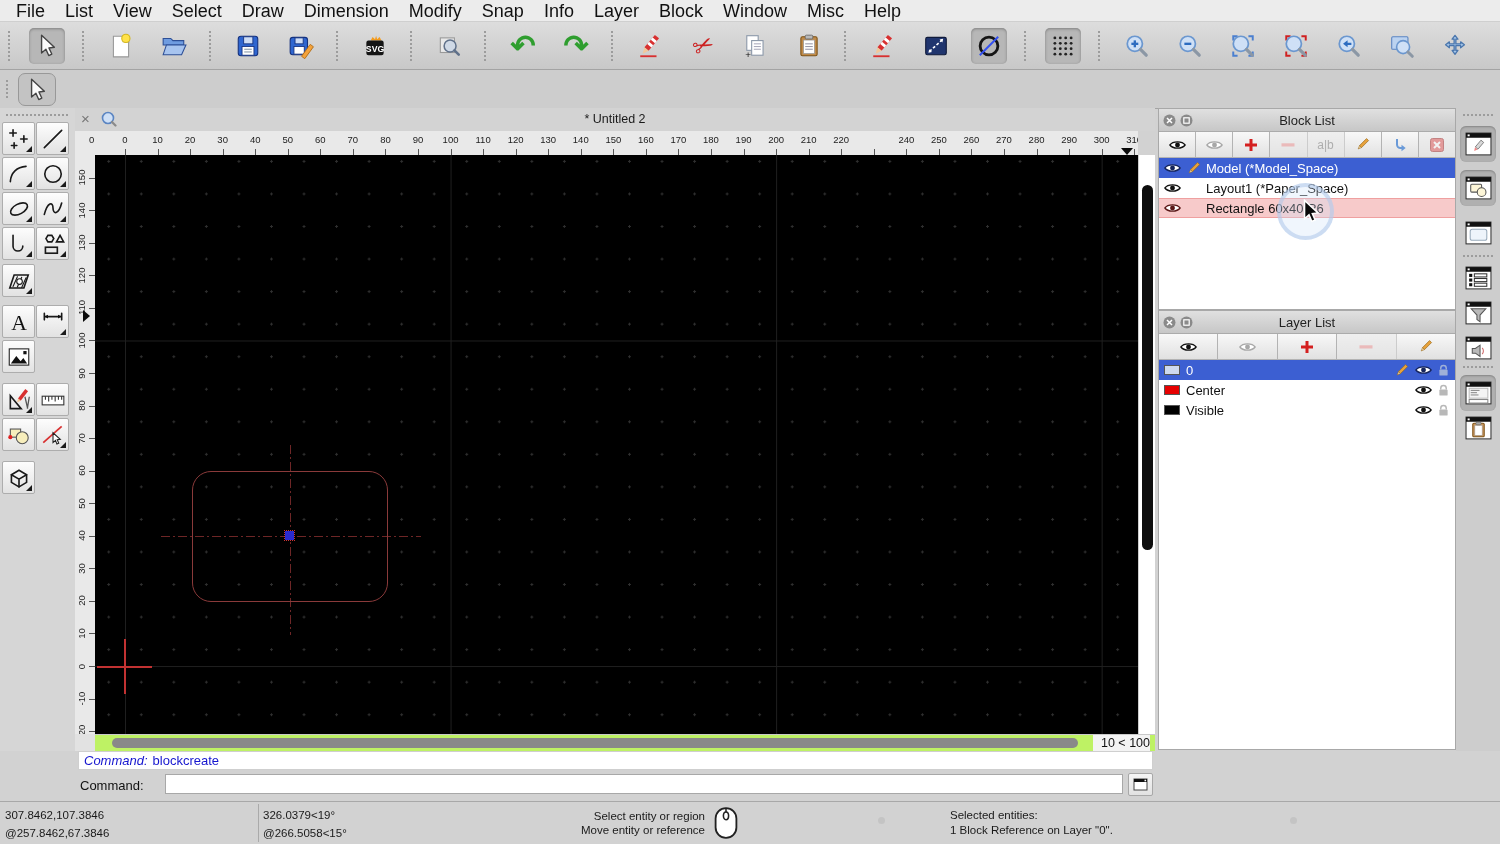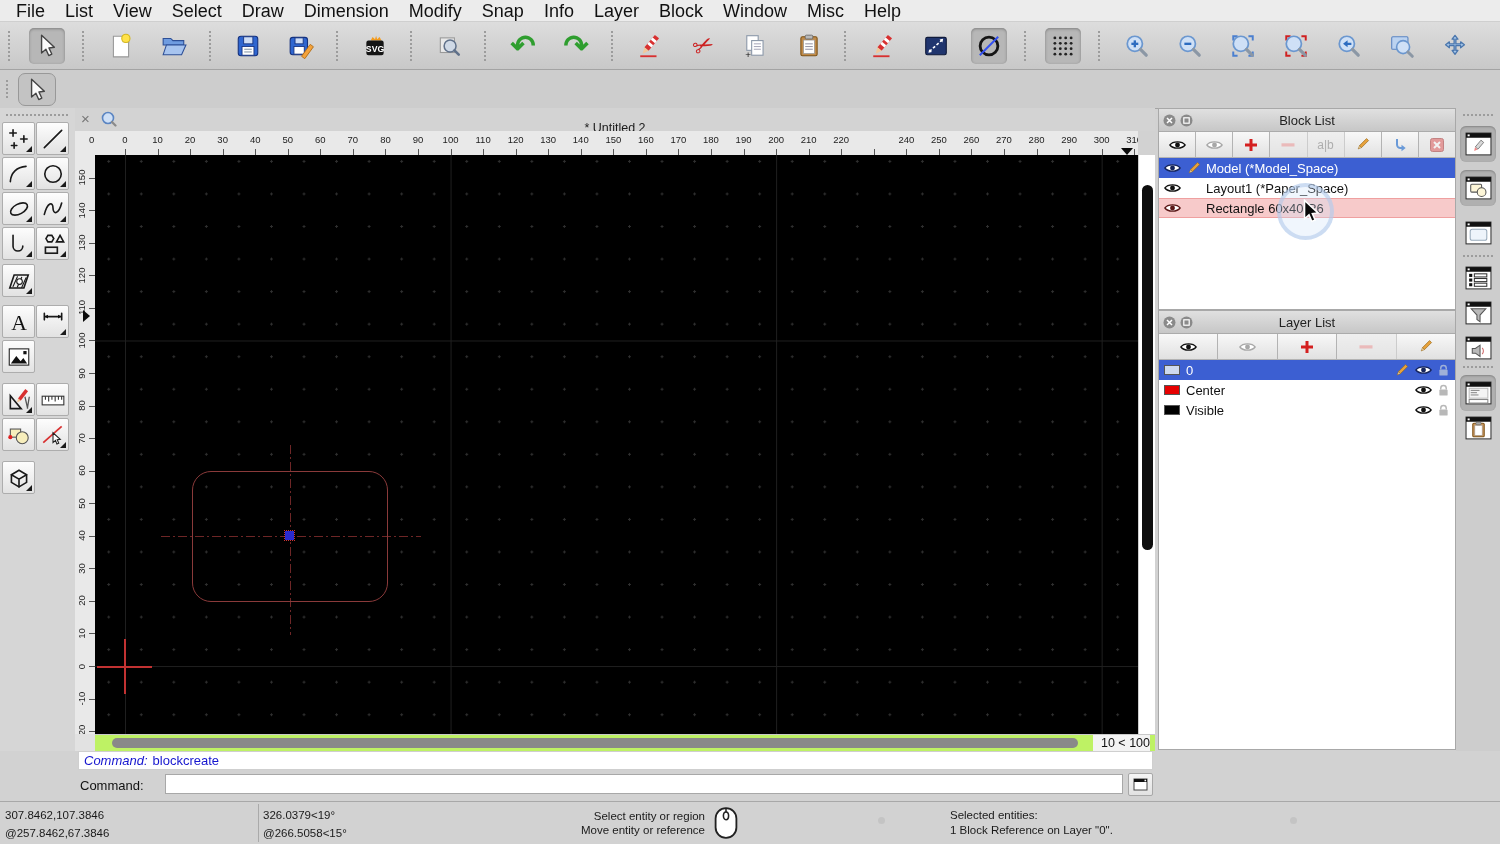--- a/index.html
+++ b/index.html
@@ -25,21 +25,21 @@
   
   .palette{position:absolute;left:0;top:108px;width:75px;height:643px;background:#d6d6d6;}
   .phandle{position:absolute;left:6px;top:6px;width:62px;height:2px;border-top:2px dotted #9c9c9c;}
   .pbtn{position:absolute;width:33px;height:33px;box-sizing:border-box;background:linear-gradient(#fdfdfd,#e2e2e2);
         border:1px solid #adadad;border-radius:2px;display:flex;align-items:center;justify-content:center;overflow:hidden;}
   .pbtn.sub::after{content:"";position:absolute;right:2px;bottom:2px;border-left:6px solid transparent;border-bottom:6px solid #1a1a1a;}
   
   .tabbar{position:absolute;left:75px;top:108px;width:1080px;height:23px;background:#d3d3d3;box-sizing:border-box;}
   .tab-close{position:absolute;left:6px;top:2px;font-size:15px;color:#777;}
   .tab-appicon{position:absolute;left:26px;top:3px;}
-  .tab-title{position:absolute;left:0;right:0;top:13px;text-align:center;font-size:12.5px;color:#1a1a1a;}
+  .tab-title{position:absolute;left:0;right:0;top:4px;text-align:center;font-size:12.5px;color:#1a1a1a;}
   .hruler{position:absolute;left:75px;top:131px;width:1063px;height:24px;background:#e9e9e9;overflow:hidden;}
   .hlab{position:absolute;top:3px;width:30px;text-align:center;font-size:9.5px;color:#222;}
   .htick{position:absolute;bottom:0;width:1px;height:6px;background:#555;}
   .hmark{position:absolute;bottom:0;width:0;height:0;border-left:6px solid transparent;border-right:6px solid transparent;border-top:7px solid #0a0a0a;}
   .vruler{position:absolute;left:75px;top:155px;width:20px;height:579px;background:#e9e9e9;overflow:hidden;}
   .vlab{position:absolute;left:-7px;width:26px;height:11px;text-align:center;font-size:9.5px;color:#222;transform:rotate(-90deg);}
   .vtick{position:absolute;left:14px;width:6px;height:1px;background:#555;}
   .vmark{position:absolute;left:8px;width:0;height:0;border-top:6px solid transparent;border-bottom:6px solid transparent;border-left:7px solid #0a0a0a;}
   .rcorner{position:absolute;left:14px;top:3px;font-size:9.5px;color:#222;}
   .canvas{position:absolute;left:95px;top:155px;width:1043px;height:579px;background-color:#000;

